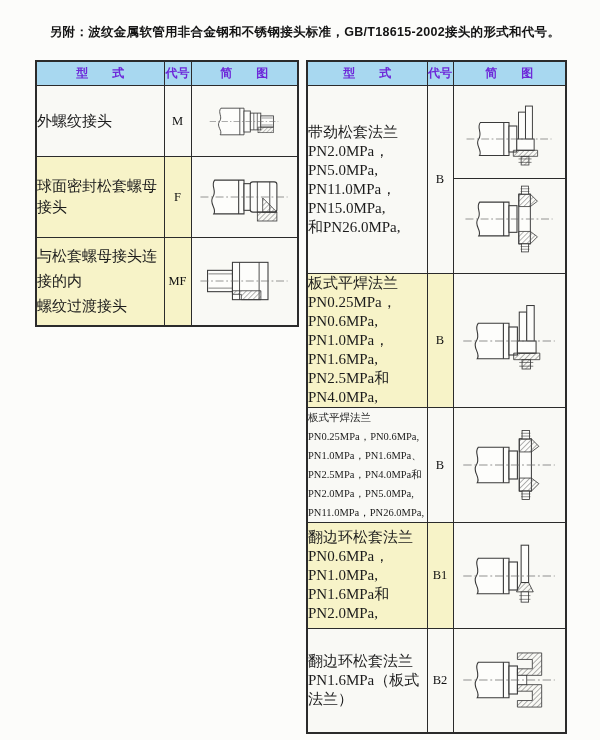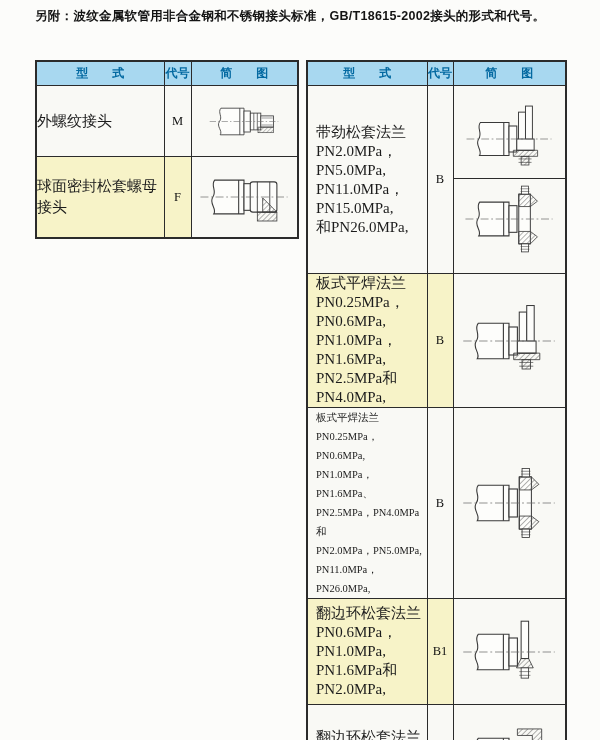--- a/index.html
+++ b/index.html
@@ -6,38 +6,38 @@
     --header-bg:#a8d8f0;
     --highlight-bg:#f7f3c8;
     --row-bg:#f9f9f5;
     --border:#2b2b2b;
     --line:#3a3a3a;
   }
   html,body{margin:0;padding:0;}
   body{font-family:"Liberation Serif","DejaVu Serif",serif;background:#ffffff;}
   .page{position:relative;width:600px;height:740px;background:#fcfcfa;overflow:hidden;}
   .doc-title{
-    position:absolute;left:35px;top:8px;width:540px;
+    position:absolute;left:35px;top:24px;width:540px;
     font-family:"Liberation Sans","DejaVu Sans",sans-serif;
-    font-size:12.5px;font-weight:600;color:#141414;letter-spacing:.3px;
+    font-size:12.5px;font-weight:600;color:#141414;letter-spacing:.3px;text-align:center;
   }
   table.fit{border-collapse:collapse;position:absolute;table-layout:fixed;background:var(--row-bg);}
   table.fit{border:2px solid var(--border);}
   table.fit td,table.fit th{border:1px solid var(--border);padding:0;vertical-align:middle;}
   #tbl-left{left:35px;top:60px;}
   #tbl-right{left:306px;top:60px;}
   th.hdr{
     background:var(--header-bg);height:23px;
-    font-size:12px;font-weight:bold;color:#0369a1;text-align:center;
+    font-size:12px;font-weight:bold;color:#6d28d9;text-align:center;
   }
   td.c-type{
     font-size:15px;color:#1c1c1c;text-align:left;
     padding:4px 4px 4px 9px;white-space:pre-line;line-height:21px;
   }
-  #tbl-right td.c-type{line-height:19px;padding-left:8px;}
+  #tbl-right td.c-type{line-height:19px;}
   td.c-type.tall-lines{line-height:25px;}
   td.c-type.tight{line-height:16.5px;font-size:10.5px;}
   td.c-code{
     text-align:center;font-size:12.5px;color:#111;
     font-family:"Liberation Serif","DejaVu Serif",serif;
   }
   td.c-diag{background:var(--row-bg);}
   tr.hl td.c-type,tr.hl td.c-code{background:var(--highlight-bg);}
   .dcell{display:flex;align-items:center;justify-content:center;width:100%;height:100%;}
   .dstack{display:flex;flex-direction:column;width:100%;height:100%;}
@@ -228,20 +228,32 @@
       <td class="c-type">球面密封松套螺母接头</td>
       <td class="c-code">F</td>
       <td class="c-diag">
             <div class="dcell">
         <svg class="diag" viewBox="0 0 110 90" style="width:100px;height:80px">
                 <use href="#v-f"></use>
               </svg>
       </div>
           </td>
     </tr>
+    <tr class="lr4 hl">
+      <td class="c-type tall-lines">与松套螺母接头连接的内
+螺纹过渡接头</td>
+      <td class="c-code">MF</td>
+      <td class="c-diag">
+            <div class="dcell">
+        <svg class="diag" viewBox="0 0 110 90" style="width:100px;height:80px">
+                <use href="#v-mf"></use>
+              </svg>
+      </div>
+          </td>
+    </tr>
   </tbody>
     </table>
 
   <table class="fit" id="tbl-right">
     <colgroup>
         <col class="w-type-r">
         <col class="w-code-r">
         <col class="w-diag-r">
       </colgroup>
     <tbody>

